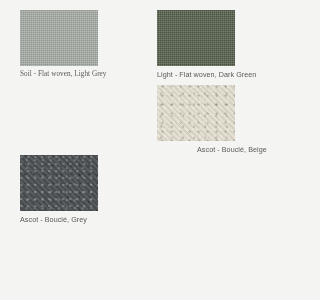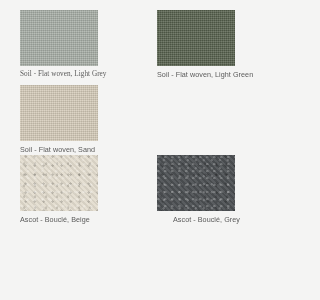--- a/index.html
+++ b/index.html
@@ -85,44 +85,38 @@
     <div class="chip" style="background-color: rgb(167, 174, 166);">
       <div class="tex woven"></div>
     </div>
     <div class="caption" style="color: rgb(90, 90, 90); font-family: Liberation Serif, serif;">Soil - Flat woven, Light Grey</div>
   </div>
 
   <div class="cell">
     <div class="chip" style="background-color: rgb(86, 96, 76);">
       <div class="tex woven"></div>
     </div>
-    <div class="caption" style="color: rgb(90, 90, 90);">Soil - Flat woven, Light Green</div>
+    <div class="caption" style="color: rgb(90, 90, 90);">Light - Flat woven, Dark Green</div>
   </div>
 
-  <div class="cell">
-    <div class="chip" style="background-color: rgb(213, 204, 185);">
-      <div class="tex woven"></div>
-    </div>
-    <div class="caption" style="color: rgb(90, 90, 90);">Soil - Flat woven, Sand</div>
-  </div>
 
   <div class="cell empty">
     <div class="chip"></div>
     <div class="caption" style="color: rgb(90, 90, 90);"></div>
   </div>
 
   <div class="cell">
     <div class="chip" style="background-color: rgb(227, 221, 207);">
       <div class="tex boucle"></div>
     </div>
-    <div class="caption" style="color: rgb(90, 90, 90);">Ascot - Bouclé, Beige</div>
+    <div class="caption" style="color: rgb(90, 90, 90); margin-left: 40px;">Ascot - Bouclé, Beige</div>
   </div>
 
   <div class="cell">
     <div class="chip" style="background-color: rgb(76, 80, 83);">
       <div class="tex boucle"></div>
     </div>
-    <div class="caption" style="color: rgb(90, 90, 90); margin-left: 16px;">Ascot - Bouclé, Grey</div>
+    <div class="caption" style="color: rgb(90, 90, 90);">Ascot - Bouclé, Grey</div>
   </div>
 
 
 
 </div>
 
 </body></html>

